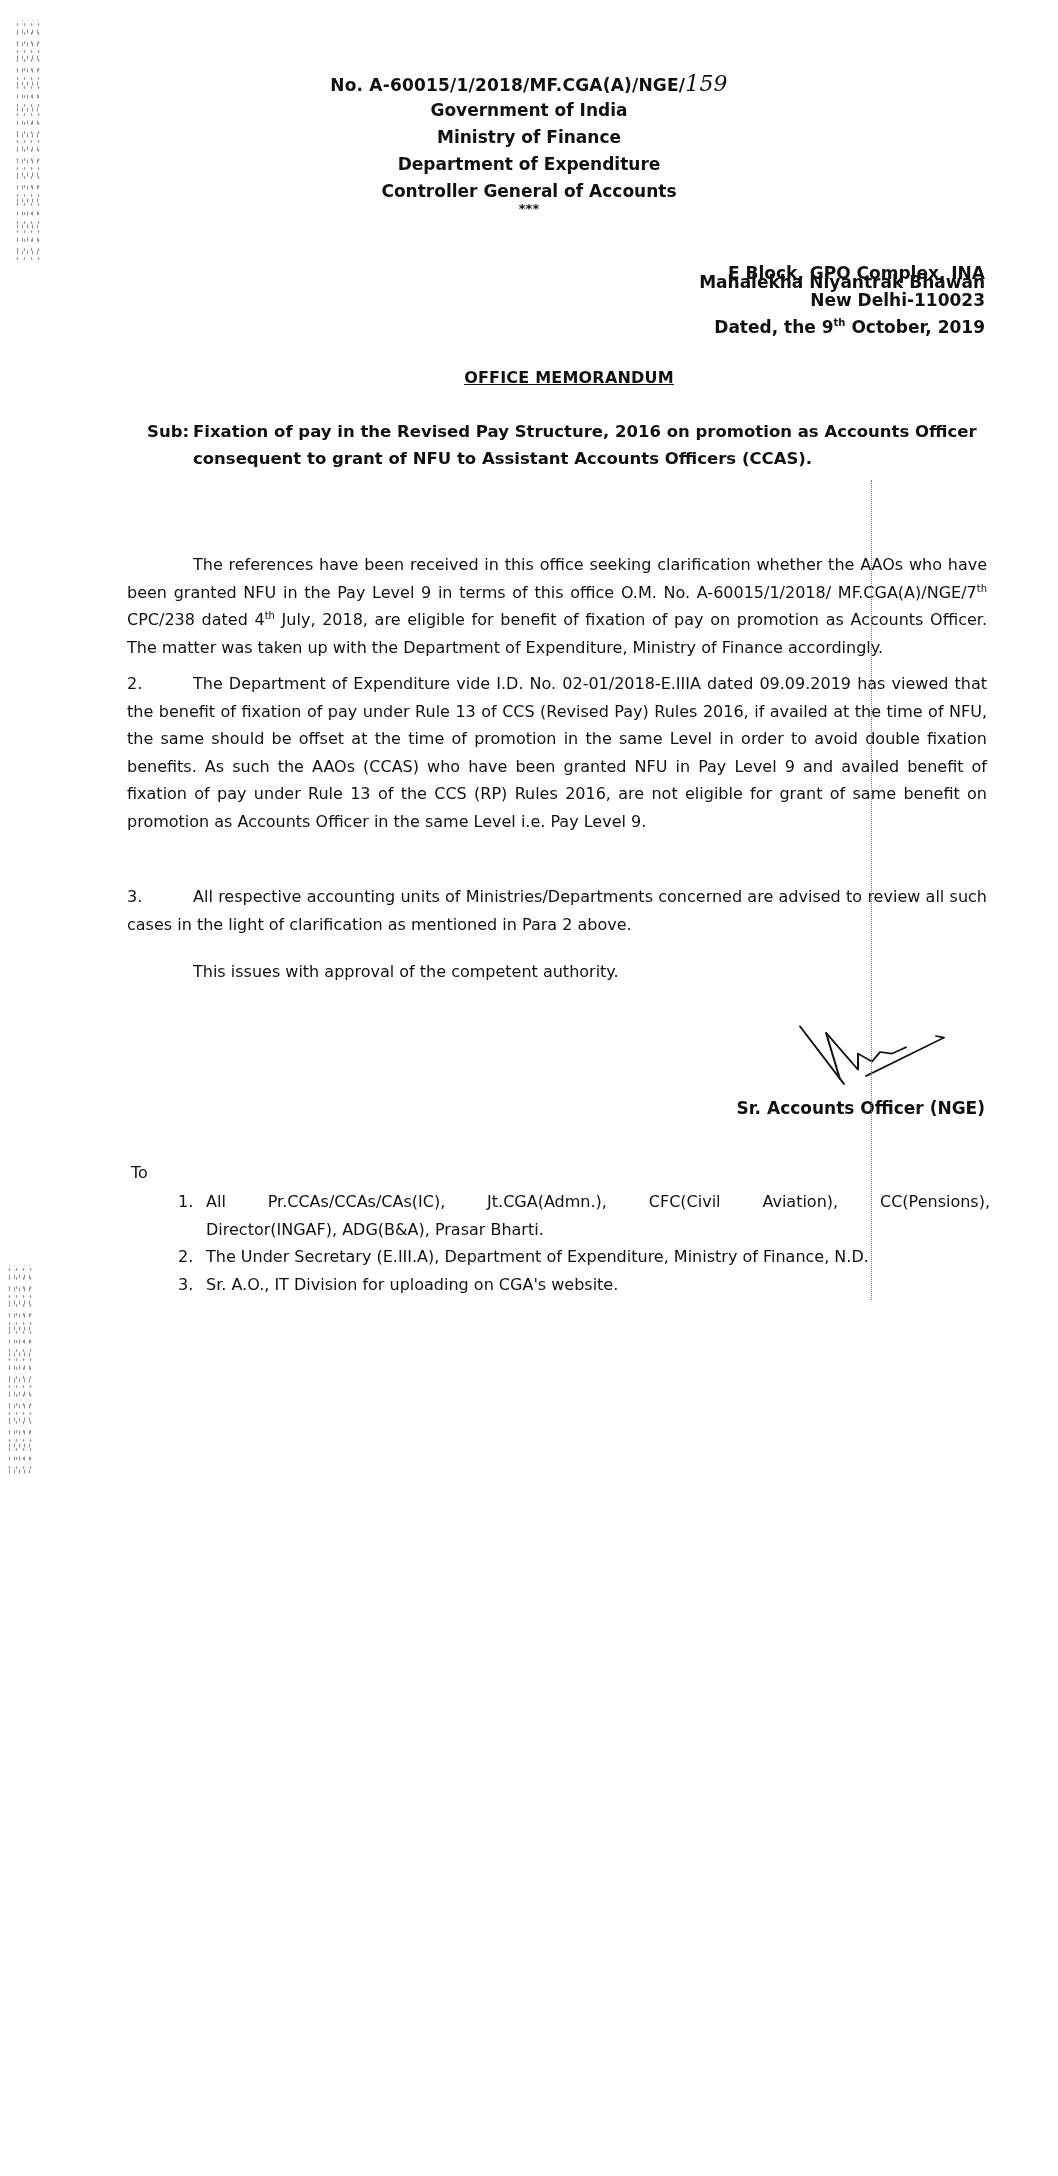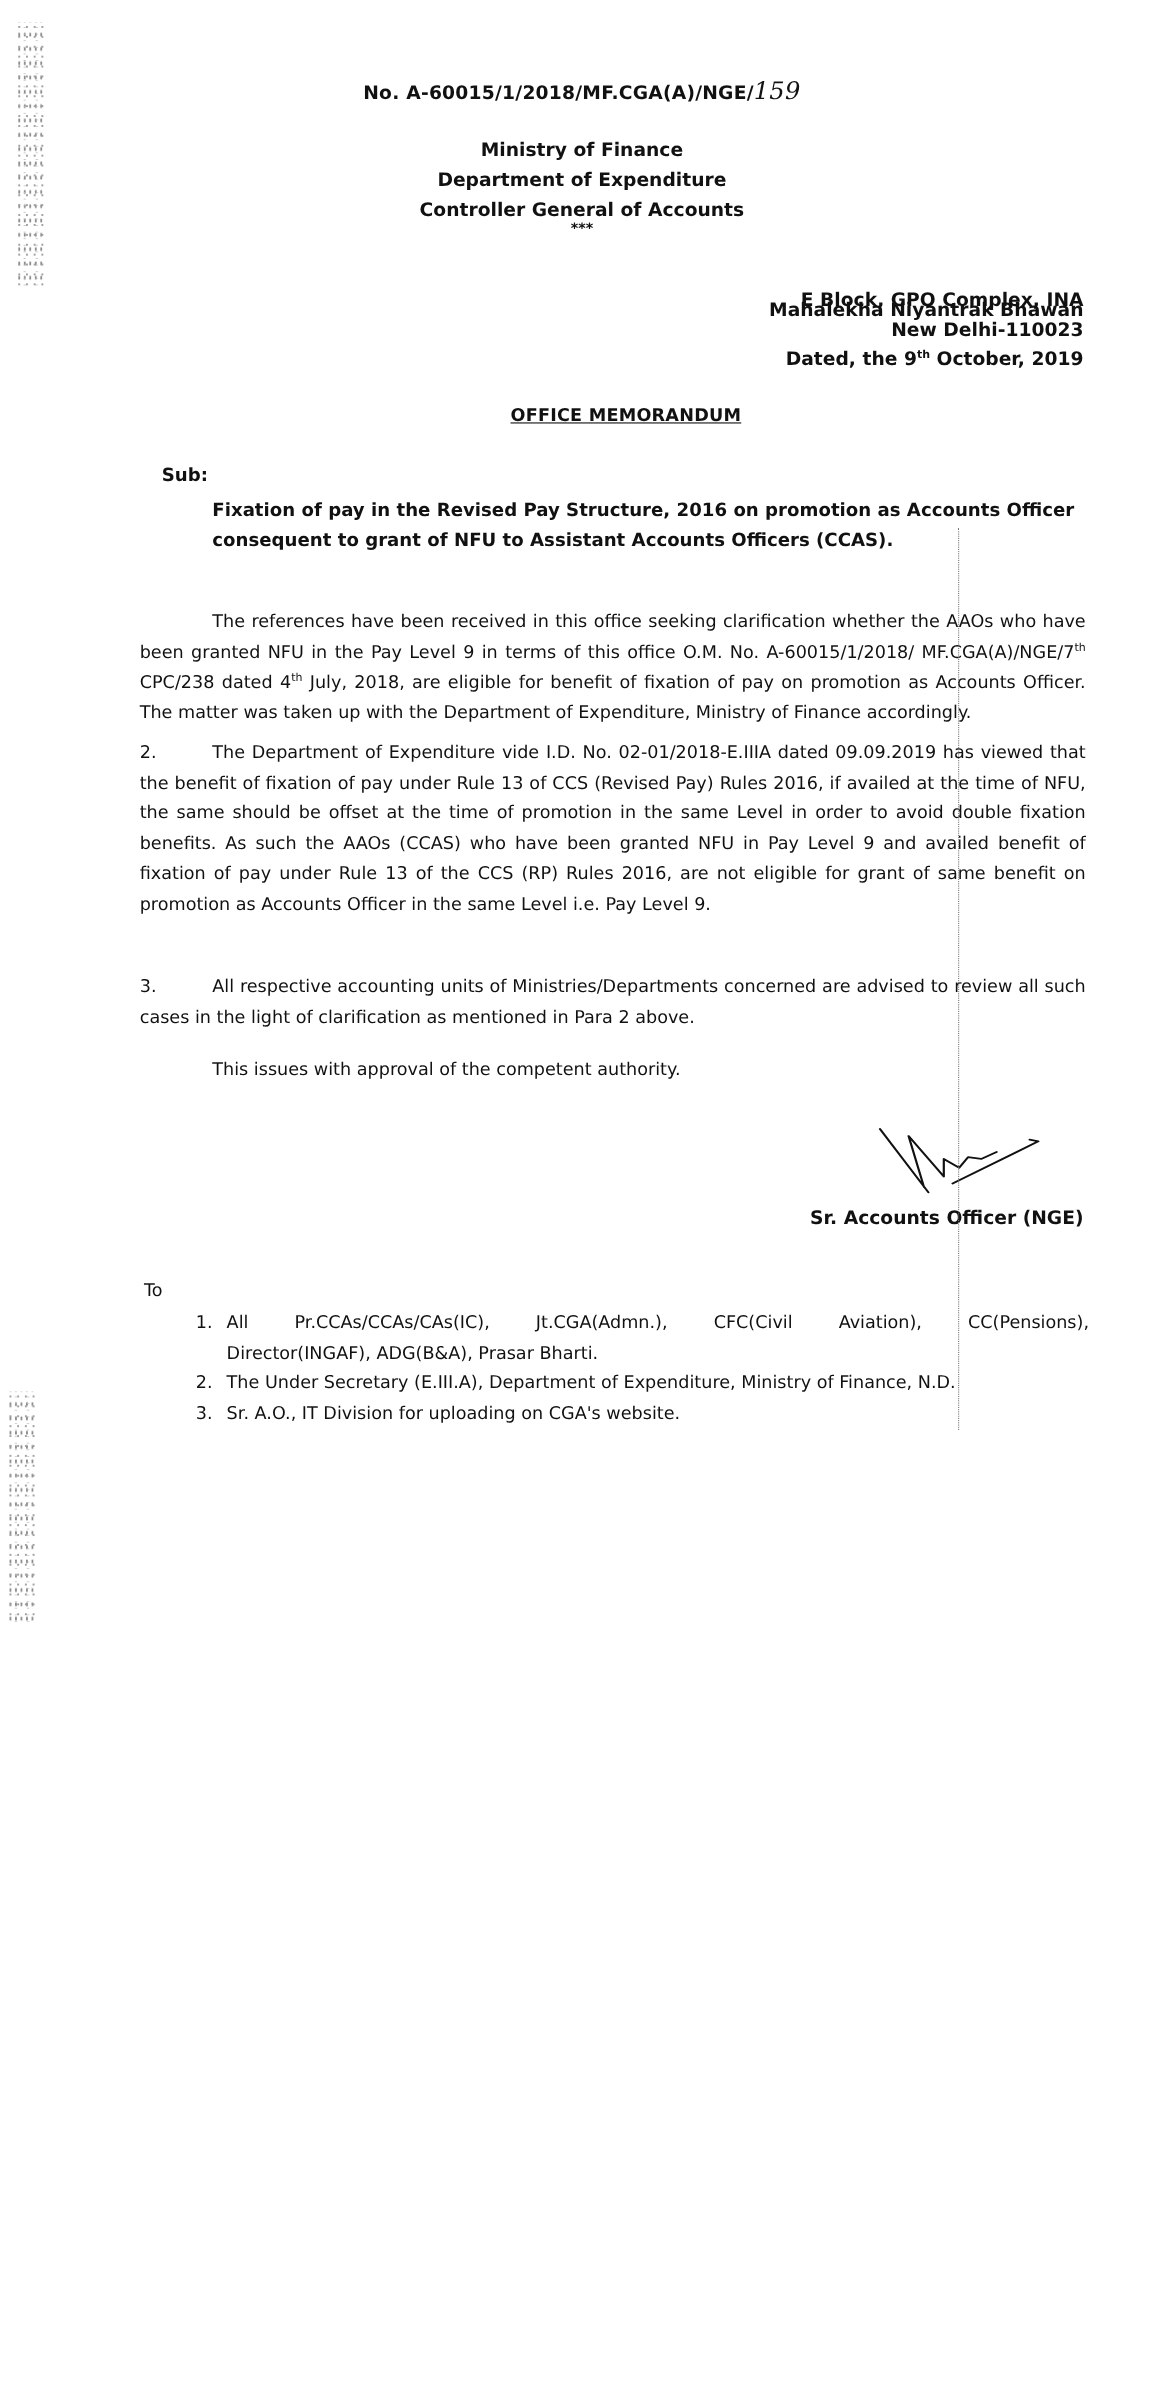--- a/index.html
+++ b/index.html
@@ -38,21 +38,21 @@
   .addr1 { top: 233px; margin-top: 36px; }
   .addr2 { top: 260px; }
   .addr3 { top: 287px; }
   .addr4 { top: 314px; }
   sup { font-size: 10px; vertical-align: super; line-height: 0; }
 
   .memo-title { top: 368px; font-size: 16px; text-decoration: underline; letter-spacing: 0.2px; padding-left: 40px; }
 
   .subject { position: absolute; left: 127px; top: 418px; width: 860px; font-weight: bold; font-size: 16.5px; line-height: 27px; }
   .subject .label { position: absolute; left: 0; top: 0; margin-left: 20px; }
-  .subject .text { position: absolute; left: 66px; width: 800px; margin-top: 32px; }
+  .subject .text { position: absolute; left: 66px; width: 800px; }
 
   .para { position: absolute; left: 127px; width: 860px; font-size: 16px; line-height: 27.5px; text-align: justify; }
   .para .num { display: inline-block; width: 66px; }
   .indent { display: inline-block; width: 66px; }
   .p1 { top: 531px; margin-top: 20px; }
   .p2 { top: 670px; }
   .p3 { top: 883px; }
   .p4 { top: 958px; }
 
   .signature { position: absolute; left: 796px; top: 1020px; width: 160px; height: 70px; }
@@ -71,20 +71,21 @@
 <body>
 
 <div class="page">
 
   <div class="speckle top"></div>
   <div class="speckle bottom"></div>
 
   <div class="center hdr ref-no">
     <span>No. A-60015/1/2018/MF.CGA(A)/NGE/</span><span class="handwritten">159</span>
   </div>
+  <div class="center hdr gov">Government of India</div>
   <div class="center hdr ministry">Ministry of Finance</div>
   <div class="center hdr dept">Department of Expenditure</div>
   <div class="center hdr cga">Controller General of Accounts</div>
   <div class="center stars">***</div>
 
   <div class="address addr1">Mahalekha Niyantrak Bhawan</div>
   <div class="address addr2">E Block, GPO Complex, INA</div>
   <div class="address addr3">New Delhi-110023</div>
   <div class="address addr4">
     <span>Dated, the 9</span><sup>th</sup><span> October, 2019</span>

